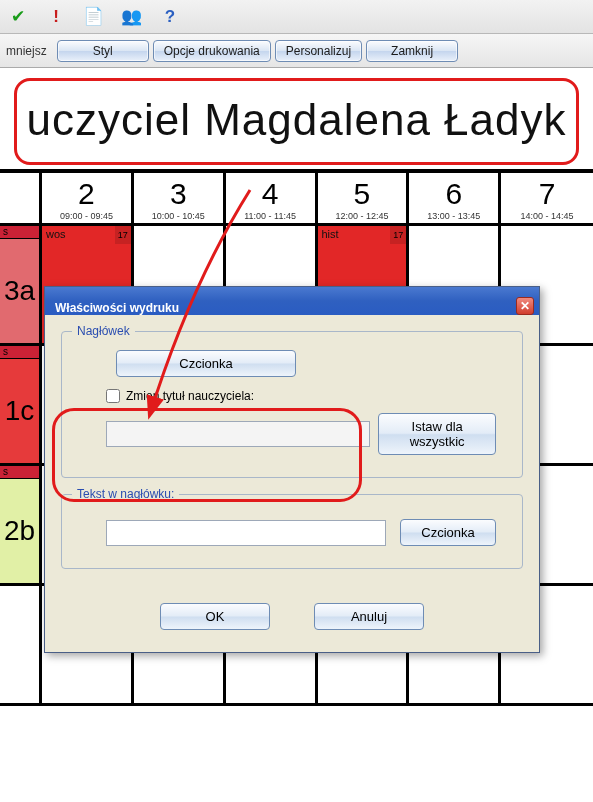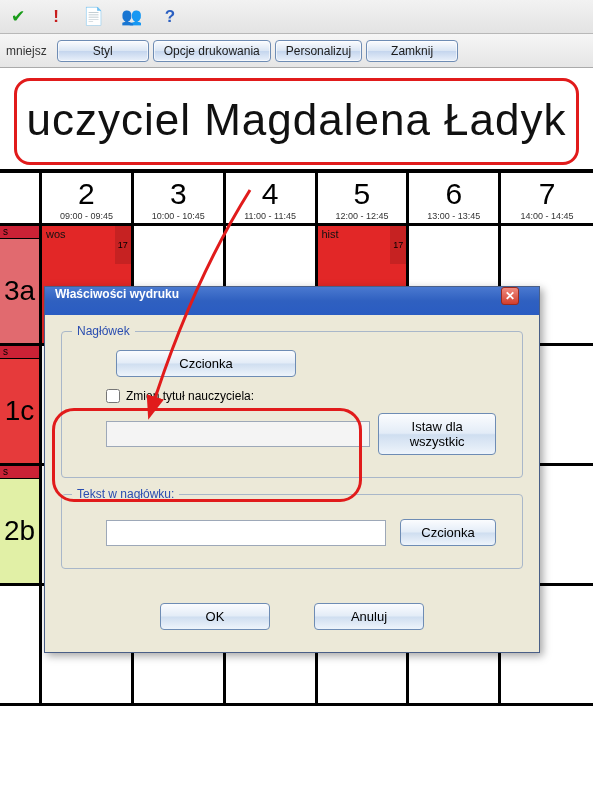--- a/index.html
+++ b/index.html
@@ -122,21 +122,21 @@
       align-items: center;
       justify-content: center;
     }
     .r-dkred { background: #e16a6f !important; }
     .r-red   { background: #e63a3b !important; }
     .r-green { background: #e1f0a6 !important; }
 
     .redcell { background: #e22727 !important; }
     .redcell .tag {
       position: absolute; top: 0; right: 0;
-      font-size: 9px; padding: 14px 3px;
+      font-size: 9px; padding: 4px 3px;
       background: rgba(0,0,0,.12);
     }
     .redcell .sub {
       font-size: 11px; padding: 2px 4px; color: #111;
     }
 
     
     .dialog {
       position: absolute;
       left: 44px; top: 286px;
@@ -144,23 +144,23 @@
       background: #ece9d8;
       border: 1px solid #4a5f87;
       box-shadow: 3px 3px 8px rgba(0,0,0,.35);
       font-size: 12px;
     }
     .dlg-title {
       background: linear-gradient(#4a79d0, #2f60c0 50%, #2a5cc2);
       color: #fff;
       height: 28px;
       display: flex;
-      align-items: flex-start;
+      align-items: flex-end;
       justify-content: space-between;
-      padding: 0 20px 0 10px;
+      padding: 0 5px 0 10px;
       font-weight: bold;
       gap: 20px;
     }
     .close-x {
       width: 18px; height: 18px;
       background: linear-gradient(#f08a7f, #d13e2e);
       border: 1px solid #9a2a1f;
       border-radius: 3px;
       display: flex; align-items: center; justify-content: center;
       color: #fff; font-weight: bold; font-size: 12px;

